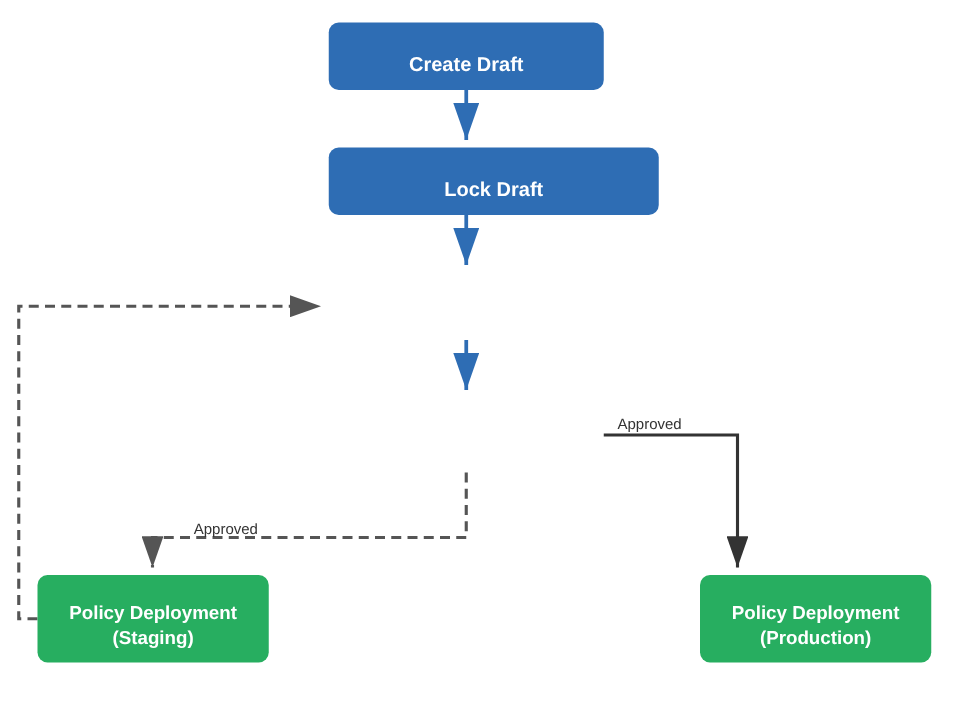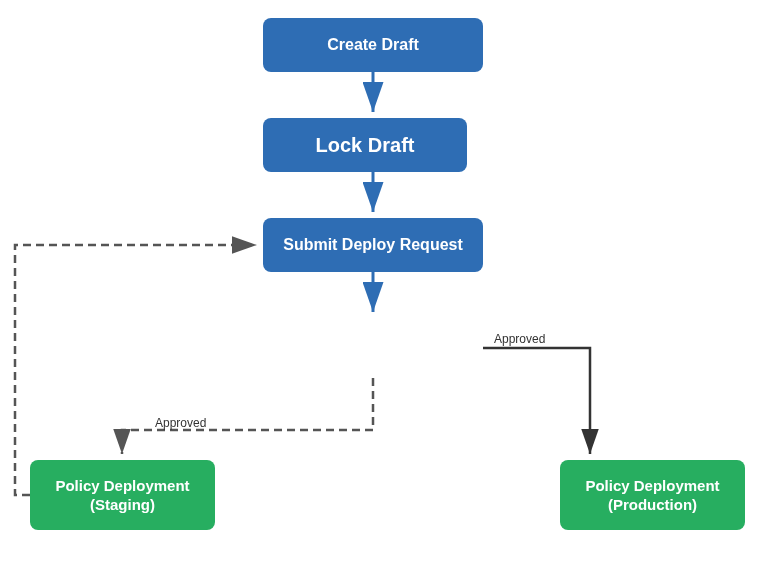--- a/index.html
+++ b/index.html
@@ -13,21 +13,21 @@
     }
     .diagram-container {
       width: 776px;
       height: 582px;
       position: relative;
     }
     .node {
       position: absolute;
       border-radius: 8px;
       display: flex;
-      align-items: center;
+      align-items: flex-end;
       justify-content: center;
       text-align: center;
       font-weight: bold;
       color: #ffffff;
       padding: 10px 16px;
     }
     .node-blue {
       background-color: #2e6db4;
     }
     .node-dark {
@@ -77,27 +77,24 @@
     <path d="M 373,378 L 373,430 L 122,430 L 122,454" stroke="#555555" stroke-width="2.5" fill="none" stroke-dasharray="8,5" marker-end="url(#arrowDashedLeft)"></path>
 
     <path d="M 30,495 L 15,495 L 15,245 L 257,245" stroke="#555555" stroke-width="2.5" fill="none" stroke-dasharray="8,5" marker-end="url(#arrowDashedLeft)"></path>
 
   </svg>
 
   <div class="node node-blue" style="left:263px; top:18px; width:220px; height:54px; font-size:16px;">
     <span>Create Draft</span>
   </div>
 
-  <div class="node node-blue" style="left:263px; top:118px; width:204px; height:54px; font-size:20px;">
+  <div class="node node-blue" style="left:263px; top:118px; width:264px; height:54px; font-size:16px;">
     <span>Lock Draft</span>
   </div>
 
-  <div class="node node-blue" style="left:263px; top:218px; width:220px; height:54px; font-size:16px;">
-    <span>Submit Deploy Request</span>
-  </div>
 
 
   <div class="node node-green" style="left:30px; top:460px; width:185px; height:70px; font-size:15px; line-height:1.3;">
     <span>Policy Deployment<br>(Staging)</span>
   </div>
 
   <div class="node node-green" style="left:560px; top:460px; width:185px; height:70px; font-size:15px; line-height:1.3;">
     <span>Policy Deployment<br>(Production)</span>
   </div>
 

